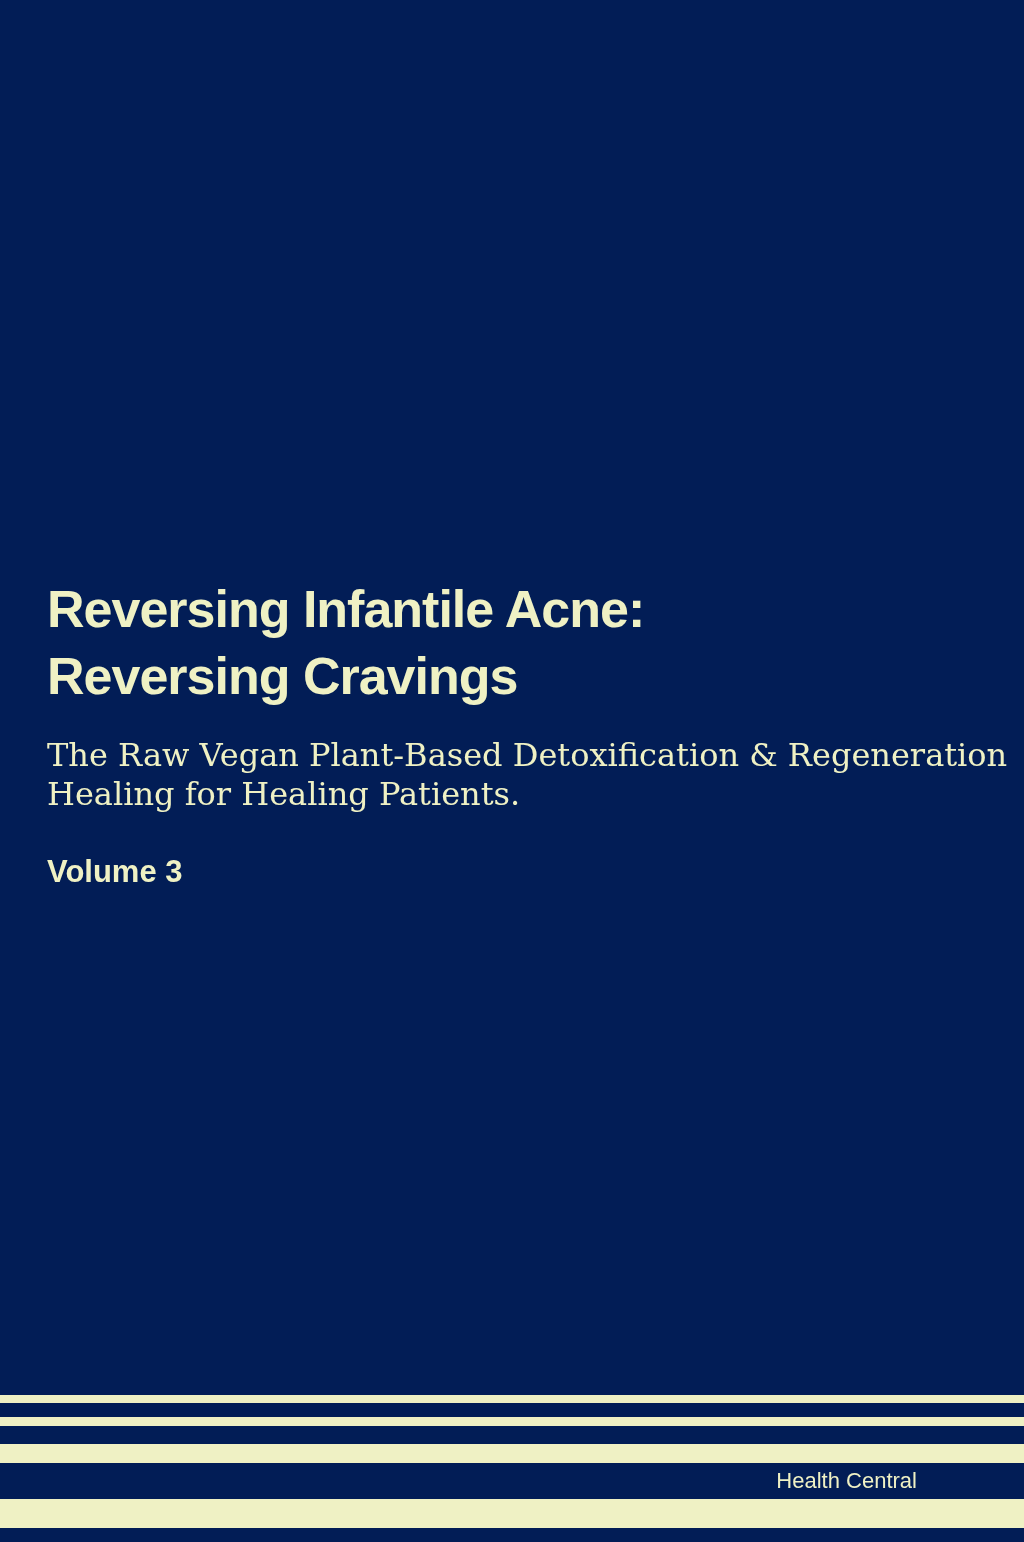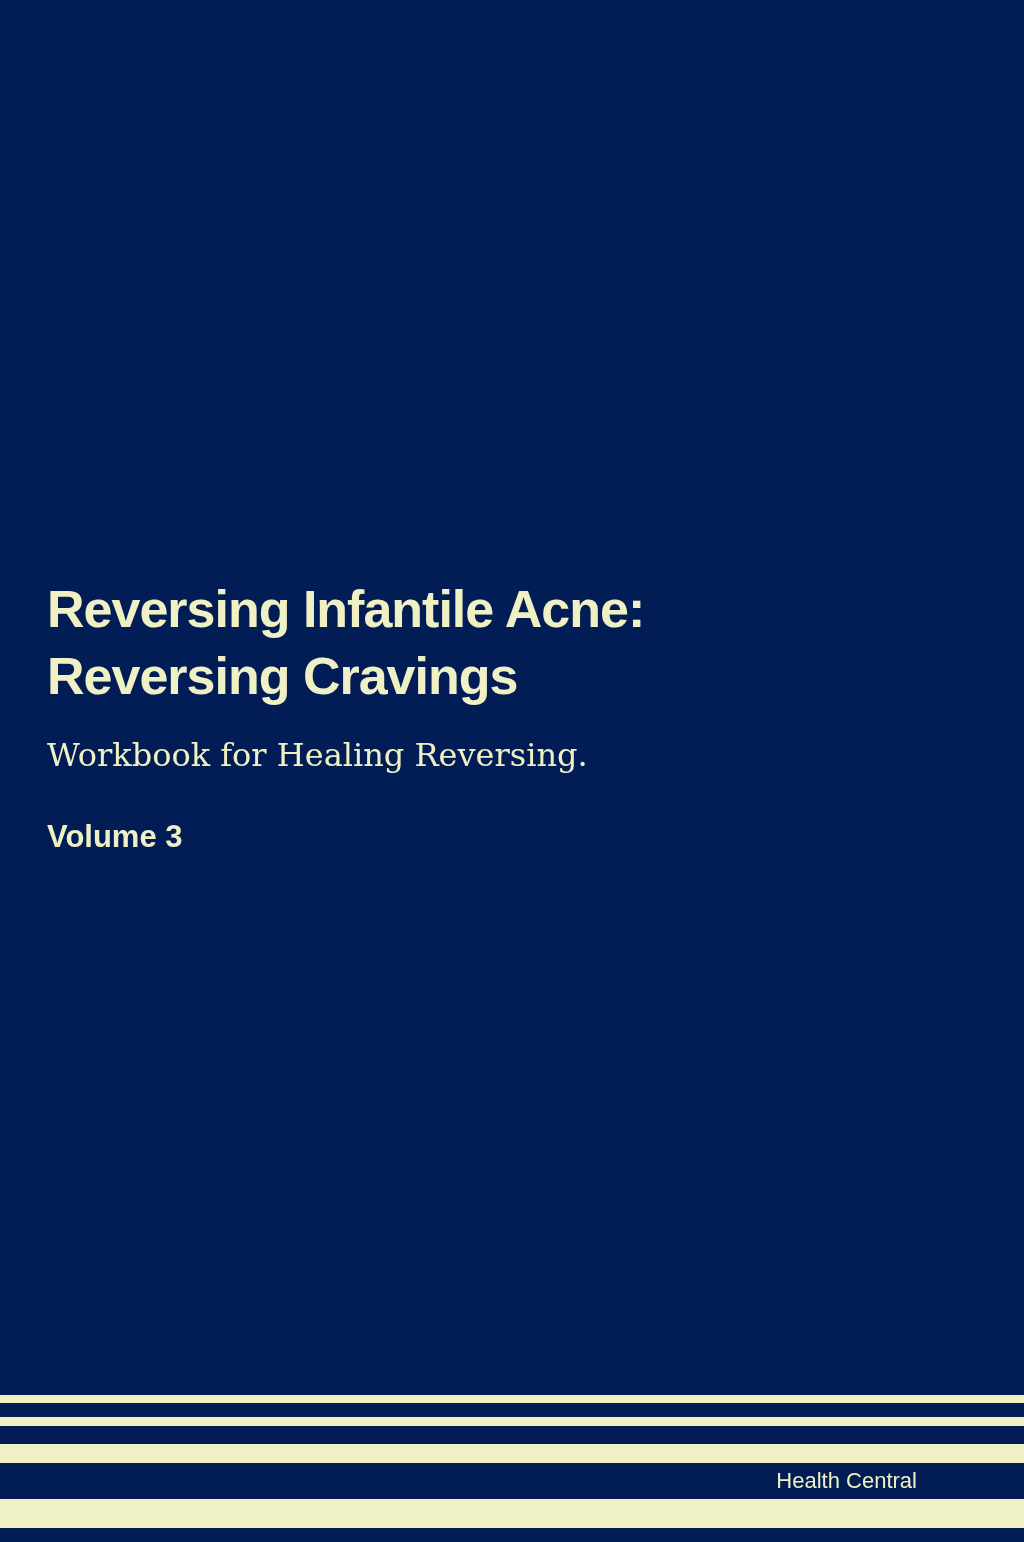--- a/index.html
+++ b/index.html
@@ -38,21 +38,21 @@
   }
   .subtitle-line {
     font-family: "DejaVu Serif", "Liberation Serif", serif;
     font-size: 32px;
     line-height: 39px;
     font-weight: normal;
   }
   .volume {
     position: absolute;
     left: 47px;
-    top: 818px;
+    top: 853px;
     color: var(--cream);
     font-family: "Liberation Sans", sans-serif;
     font-weight: bold;
     font-size: 31px;
     line-height: 38px;
   }
   .footer {
     position: absolute;
     left: 0;
     bottom: 0;
@@ -85,21 +85,22 @@
 <body>
 
 <div class="page">
 
   <div class="title-block">
     <div class="title-line">Reversing Infantile Acne:</div>
     <div class="title-line">Reversing Cravings</div>
   </div>
 
   <div class="subtitle-block">
-    <div class="subtitle-line">Workbook for Healing Reversing.</div>
+    <div class="subtitle-line">The Raw Vegan Plant-Based Detoxification &amp; Regeneration</div>
+    <div class="subtitle-line">Healing for Healing Patients.</div>
   </div>
 
   <div class="volume">Volume 3</div>
 
   <div class="footer">
     <div class="stripe cream s1"></div>
     <div class="stripe navy  s2"></div>
     <div class="stripe cream s3"></div>
     <div class="stripe navy  s4"></div>
     <div class="stripe cream s5"></div>

